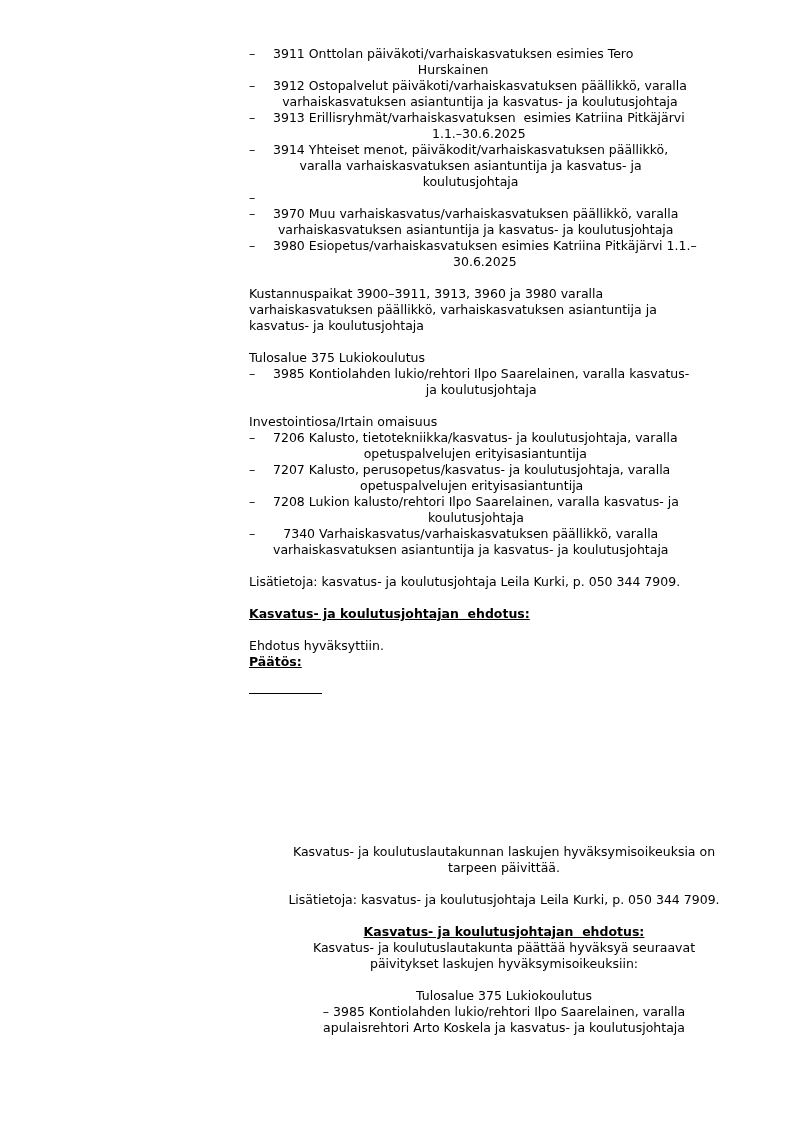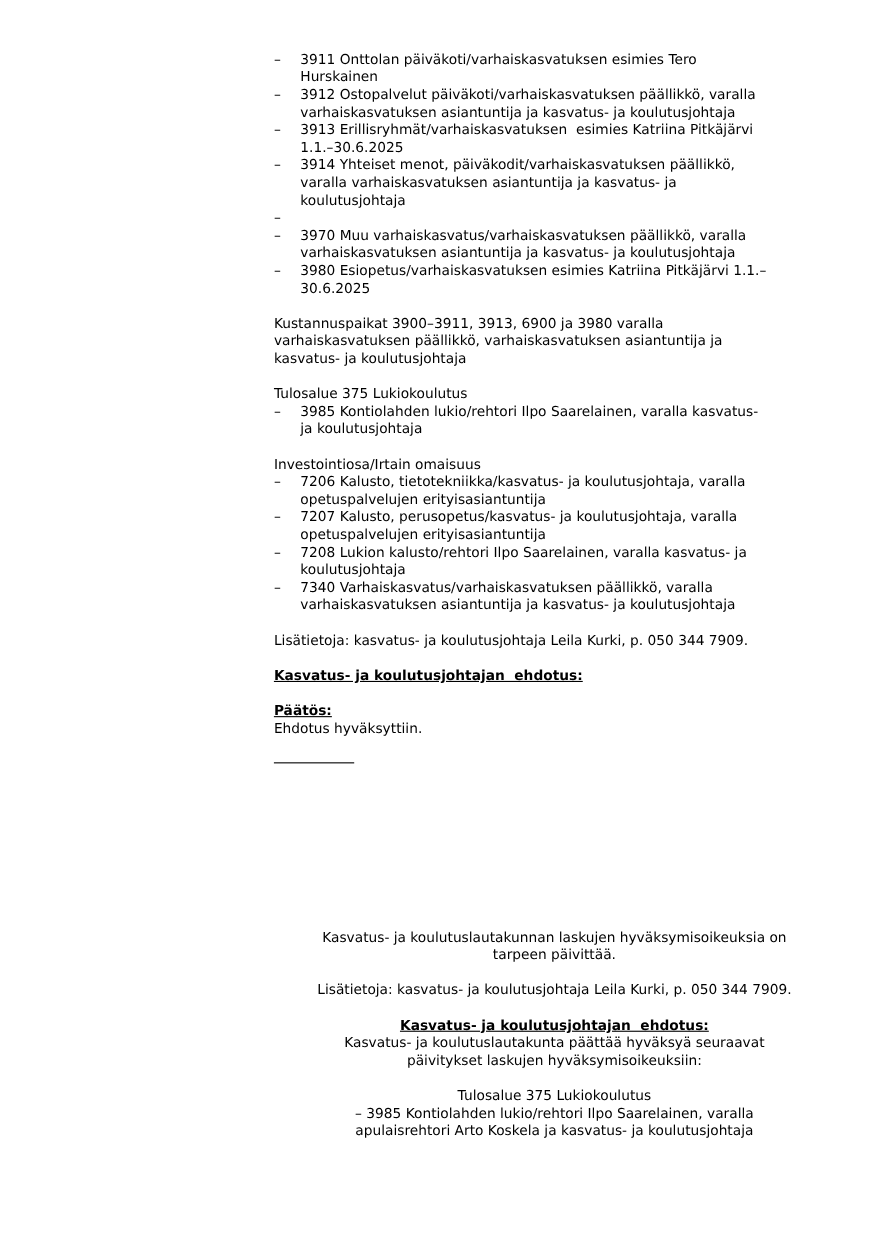--- a/index.html
+++ b/index.html
@@ -18,21 +18,21 @@
     position: absolute;
     left: 249px;
     top: 46px;
     width: 510px;
   }
   .block { margin-top: 16px; }
   .block:first-child { margin-top: 0; }
   .pre { white-space: pre; }
   .li { display: flex; }
   .li .marker { width: 24px; flex: none; }
-  .li .body { white-space: pre; }
+  .li .body { white-space: pre; text-align: center; }
   .bold { font-weight: 700; text-decoration: underline; }
   .rule {
     width: 73px;
     height: 0;
     border-top: 1px solid #000;
     margin-top: 23px;
   }
   .section-heading {
     position: absolute;
     left: 77px;
@@ -85,21 +85,21 @@
         <span class="body">3970 Muu varhaiskasvatus/varhaiskasvatuksen päällikkö, varalla
 varhaiskasvatuksen asiantuntija ja kasvatus- ja koulutusjohtaja</span>
       </div>
       <div class="li">
         <span class="marker">–</span>
         <span class="body">3980 Esiopetus/varhaiskasvatuksen esimies Katriina Pitkäjärvi 1.1.–
 30.6.2025</span>
       </div>
     </div>
 
-    <div class="block pre">Kustannuspaikat 3900–3911, 3913, 6900 ja 3980 varalla
+    <div class="block pre">Kustannuspaikat 3900–3911, 3913, 3960 ja 3980 varalla
 varhaiskasvatuksen päällikkö, varhaiskasvatuksen asiantuntija ja
 kasvatus- ja koulutusjohtaja</div>
 
     <div class="block">
       <div class="pre">Tulosalue 375 Lukiokoulutus</div>
       <div class="li">
         <span class="marker">–</span>
         <span class="body">3985 Kontiolahden lukio/rehtori Ilpo Saarelainen, varalla kasvatus-
 ja koulutusjohtaja</span>
       </div>
@@ -129,22 +129,22 @@
       </div>
     </div>
 
     <div class="block pre">Lisätietoja: kasvatus- ja koulutusjohtaja Leila Kurki, p. 050 344 7909.</div>
 
     <div class="block">
       <div class="pre bold">Kasvatus- ja koulutusjohtajan  ehdotus:</div>
     </div>
 
     <div class="block">
+      <div class="pre">Ehdotus hyväksyttiin.</div>
       <div class="pre bold">Päätös:</div>
-      <div class="pre">Ehdotus hyväksyttiin.</div>
     </div>
 
     <div class="rule"></div>
 
   </div>
 
 
   <div class="col2">
     <div class="block pre">Kasvatus- ja koulutuslautakunnan laskujen hyväksymisoikeuksia on
 tarpeen päivittää.</div>

